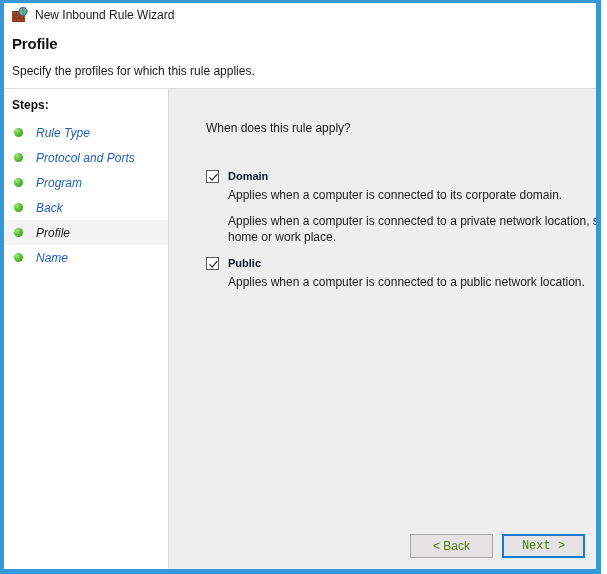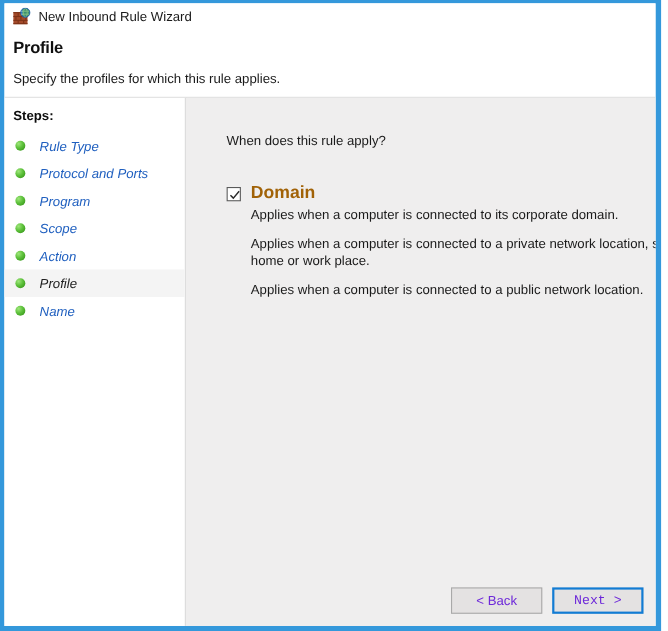--- a/index.html
+++ b/index.html
@@ -184,23 +184,23 @@
     flex: 0 0 auto;
     margin-right: 9px;
     position: relative;
   }
   .checkbox svg {
     position: absolute;
     left: 1px;
     top: 1px;
   }
   .option-title {
-    font-size: 16px;
+    font-size: 11px;
     font-weight: bold;
-    color: #a16207;
+    color: #0f172a;
     white-space: nowrap;
   }
   .option-desc {
     font-size: 12px;
     color: #1a1a1a;
     margin-top: 3px;
     padding-left: 22px;
     width: 420px;
     line-height: 16px;
   }
@@ -212,21 +212,21 @@
     bottom: 11px;
     display: flex;
     gap: 9px;
   }
   .wizard-button {
     width: 83px;
     height: 24px;
     box-sizing: border-box;
     font-family: "Liberation Sans", sans-serif;
     font-size: 12px;
-    color: #6d28d9;
+    color: #4d7c0f;
     background: #e4e2e2;
     border: 1px solid #a9a9a9;
     padding: 0;
     cursor: default;
     line-height: 22px;
     text-align: center;
   }
   .wizard-button.default {
     border: 2px solid #127cd4;
     background: #e4e2e2;
@@ -283,25 +283,21 @@
           <div class="step-row">
             <span class="step-bullet"></span>
             <span class="step-label">Protocol and Ports</span>
           </div>
           <div class="step-row">
             <span class="step-bullet"></span>
             <span class="step-label">Program</span>
           </div>
           <div class="step-row">
             <span class="step-bullet"></span>
-            <span class="step-label">Scope</span>
-          </div>
-          <div class="step-row">
-            <span class="step-bullet"></span>
-            <span class="step-label">Action</span>
+            <span class="step-label">Back</span>
           </div>
           <div class="step-row current">
             <span class="step-bullet"></span>
             <span class="step-label">Profile</span>
           </div>
           <div class="step-row">
             <span class="step-bullet"></span>
             <span class="step-label">Name</span>
           </div>
         </div>
@@ -318,20 +314,28 @@
                 </svg>
               </span>
               <span class="option-title">Domain</span>
             </div>
             <div class="option-desc">Applies when a computer is connected to its corporate domain.</div>
           </div>
           <div class="profile-option">
             <div class="option-desc">Applies when a computer is connected to a private network location, such as a home or work place.</div>
           </div>
           <div class="profile-option">
+            <div class="option-head">
+              <span class="checkbox">
+                <svg width="11" height="11" viewBox="0 0 11 11">
+                  <path d="M1.5 5.4 L4.1 8.1 L9.4 1.9" stroke="#2b2b2b" stroke-width="1.3" fill="none"></path>
+                </svg>
+              </span>
+              <span class="option-title">Public</span>
+            </div>
             <div class="option-desc">Applies when a computer is connected to a public network location.</div>
           </div>
         </div>
 
       <div id="footer-buttons">
         <button class="wizard-button">&lt; Back</button>
         <button class="wizard-button default">Next &gt;</button>
       </div>
     </div>
 

